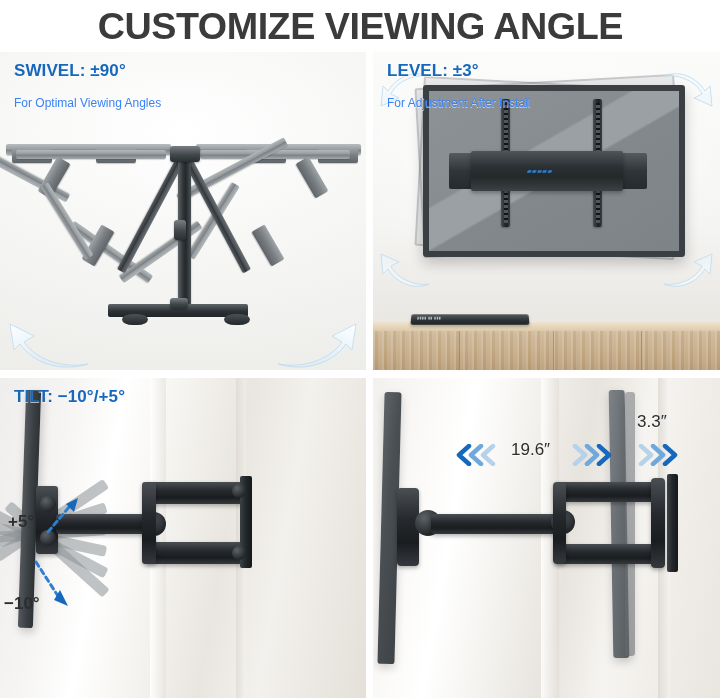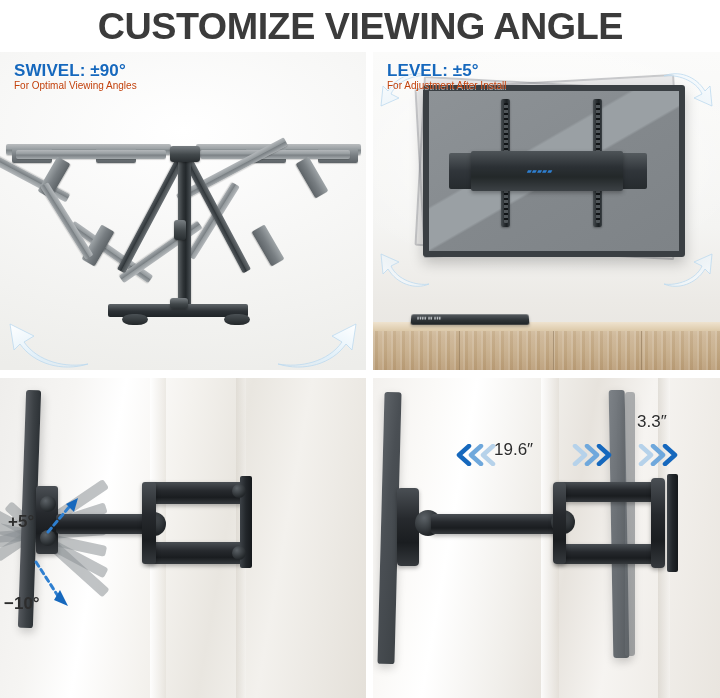--- a/index.html
+++ b/index.html
@@ -18,21 +18,21 @@
   .panel{position:absolute;overflow:hidden;}
   .p-tl{left:0;   top:0;    width:366px;height:318px;}
   .p-tr{left:373px;top:0;   width:347px;height:318px;}
   .p-bl{left:0;   top:326px;width:366px;height:320px;}
   .p-br{left:373px;top:326px;width:347px;height:320px;}
 
   
   .hd{position:absolute;left:14px;top:10px;z-index:40;}
   .hd-main{font-size:17px;font-weight:bold;color:#1668bd;letter-spacing:0.1px;
            line-height:1.05;white-space:nowrap;text-shadow:0 1px 0 rgba(255,255,255,.6);}
-  .hd-sub{font-size:10px;color:#c2410c;margin-top:0;white-space:nowrap;
+  .hd-sub{font-size:12px;color:#3b82f6;margin-top:16px;white-space:nowrap;
           text-shadow:0 1px 0 rgba(255,255,255,.6);}
 
   
   .bg-swivel{position:absolute;inset:0;
     background:
       radial-gradient(ellipse 120% 80% at 50% 25%, #ffffff 0%, #f7f7f6 45%, #ededea 100%);}
   .sv-stage{position:absolute;left:0;top:0;width:366px;height:318px;}
 
   
   .sv-rail{position:absolute;height:11px;border-radius:2px;
@@ -274,21 +274,21 @@
               <linearGradient id="ca4" x1="0" y1="0" x2="1" y2="1">
             <stop offset="0%" stop-color="#d6eaf8" stop-opacity=".2"></stop>
             <stop offset="100%" stop-color="#ffffff"></stop>
               </linearGradient>
             </defs>
           <path d="M2,36 C14,38 34,32 40,18 L32,14 L50,6 L48,26 L43,21 C34,36 16,42 2,36 Z" fill="url(#ca4)" stroke="#bcd9ef" stroke-width="0.8"></path>
         </svg>
       </div>
 
       <div class="hd">
-        <div class="hd-main">LEVEL: ±5°</div>
+        <div class="hd-main">LEVEL: ±3°</div>
         <div class="hd-sub">For Adjustment After Install</div>
       </div>
     </div>
 
     <div class="panel p-bl">
       <div class="bg-tilt"></div>
       <div class="wall-edge" style="left:150px;width:16px;background:linear-gradient(90deg,rgba(255,255,255,.9),rgba(226,222,214,.55));"></div>
       <div class="wall-edge" style="left:236px;width:10px;background:linear-gradient(90deg,rgba(214,209,200,.5),rgba(255,255,255,.2));"></div>
 
       <div class="tl-ghost" style="left:-26px;top:100px;width:132px;height:11px;transform:rotate(-34deg);"></div>
@@ -327,20 +327,21 @@
 
       <div class="tiltlabel" style="left:4px;top:216px;">−10°</div>
       <div class="dash-arrow" style="left:32px;top:178px;">
         <svg width="42" height="52" viewBox="0 0 42 52">
           <path d="M4,6 L26,40" stroke="#2e7fd0" stroke-width="3" stroke-dasharray="5,4" fill="none" stroke-linecap="round"></path>
           <path d="M36,50 L22,44 L28,34 Z" fill="#1668bd"></path>
         </svg>
       </div>
 
       <div class="hd">
+        <div class="hd-main">TILT: −10°/+5°</div>
       </div>
     </div>
 
     <div class="panel p-br">
       <div class="bg-dist"></div>
       <div class="wall-edge" style="left:168px;width:18px;background:linear-gradient(90deg,rgba(255,255,255,.85),rgba(224,219,211,.6));"></div>
       <div class="wall-edge" style="left:285px;width:12px;background:linear-gradient(90deg,rgba(210,205,196,.55),rgba(255,255,255,.25));"></div>
 
       <div class="tvpanel" style="left:8px;top:14px;width:17px;height:272px;transform:rotate(1.5deg);"></div>
 
@@ -358,21 +359,21 @@
       <div class="arm-seg" style="left:278px;top:100px;width:14px;height:90px;"></div>
       <div class="wallplate" style="left:294px;top:96px;width:11px;height:98px;"></div>
 
       <div class="chev-group" style="left:80px;top:66px;">
         <svg width="46" height="22" viewBox="0 0 46 22">
           <path d="M16,2 L6,11 L16,20" stroke="#1668bd" stroke-width="4.5" fill="none" stroke-linecap="round" stroke-linejoin="round"></path>
           <path d="M28,2 L18,11 L28,20" stroke="#6fa8dc" stroke-width="4.5" fill="none" stroke-linecap="round" stroke-linejoin="round"></path>
           <path d="M40,2 L30,11 L40,20" stroke="#b6d2ea" stroke-width="4.5" fill="none" stroke-linecap="round" stroke-linejoin="round"></path>
         </svg>
       </div>
-      <div class="dist-label" style="left:121px;top:62px;">19.6″</div>
+      <div class="dist-label" style="left:138px;top:62px;">19.6″</div>
       <div class="chev-group" style="left:196px;top:66px;">
         <svg width="46" height="22" viewBox="0 0 46 22">
           <path d="M6,2 L16,11 L6,20" stroke="#b6d2ea" stroke-width="4.5" fill="none" stroke-linecap="round" stroke-linejoin="round"></path>
           <path d="M18,2 L28,11 L18,20" stroke="#6fa8dc" stroke-width="4.5" fill="none" stroke-linecap="round" stroke-linejoin="round"></path>
           <path d="M30,2 L40,11 L30,20" stroke="#1668bd" stroke-width="4.5" fill="none" stroke-linecap="round" stroke-linejoin="round"></path>
         </svg>
       </div>
 
       <div class="dist-label" style="left:264px;top:34px;">3.3″</div>
       <div class="chev-group" style="left:262px;top:66px;">

